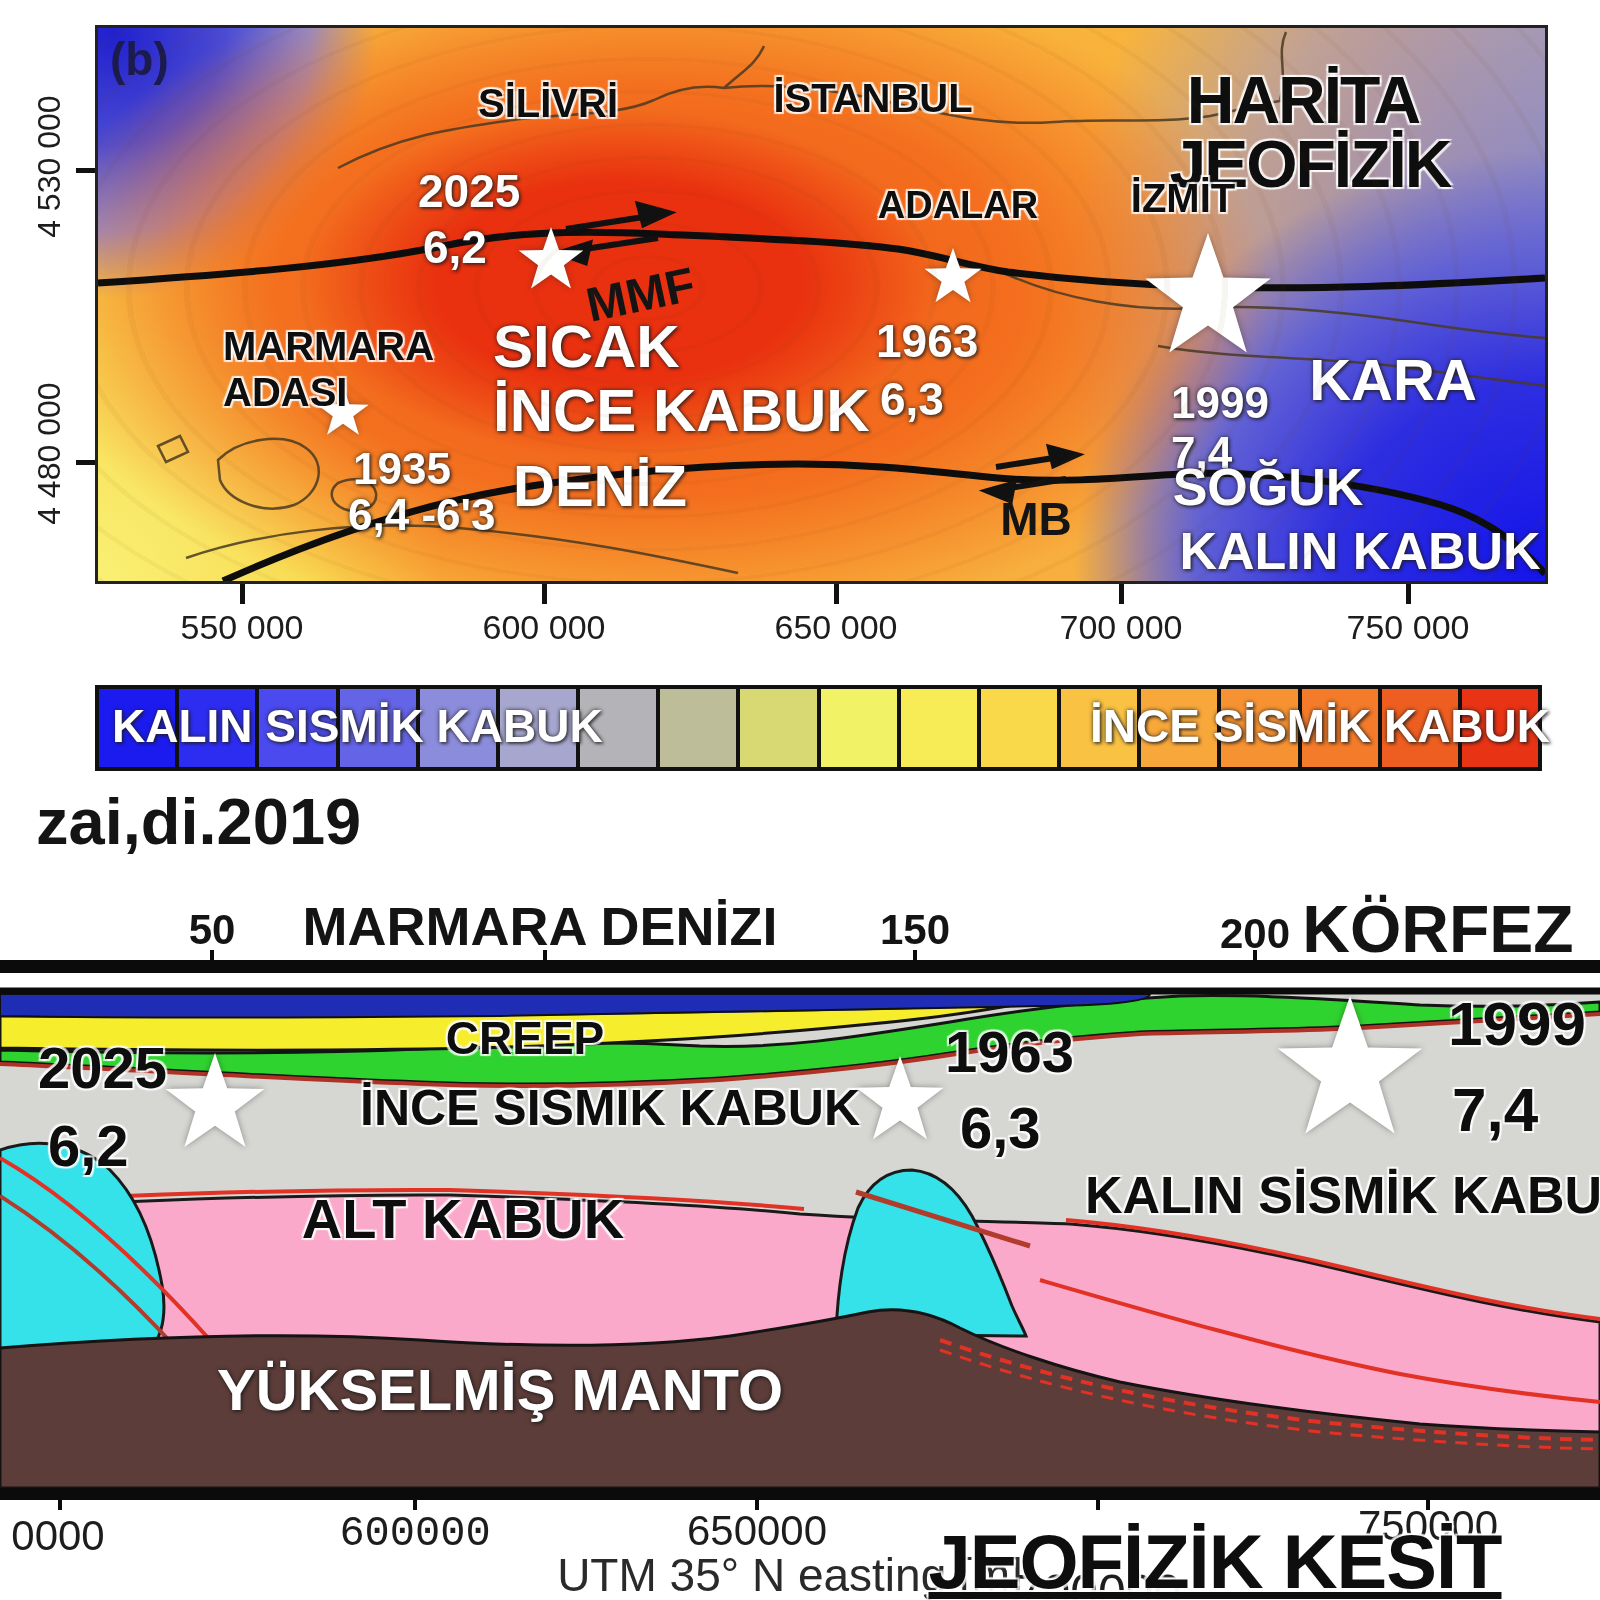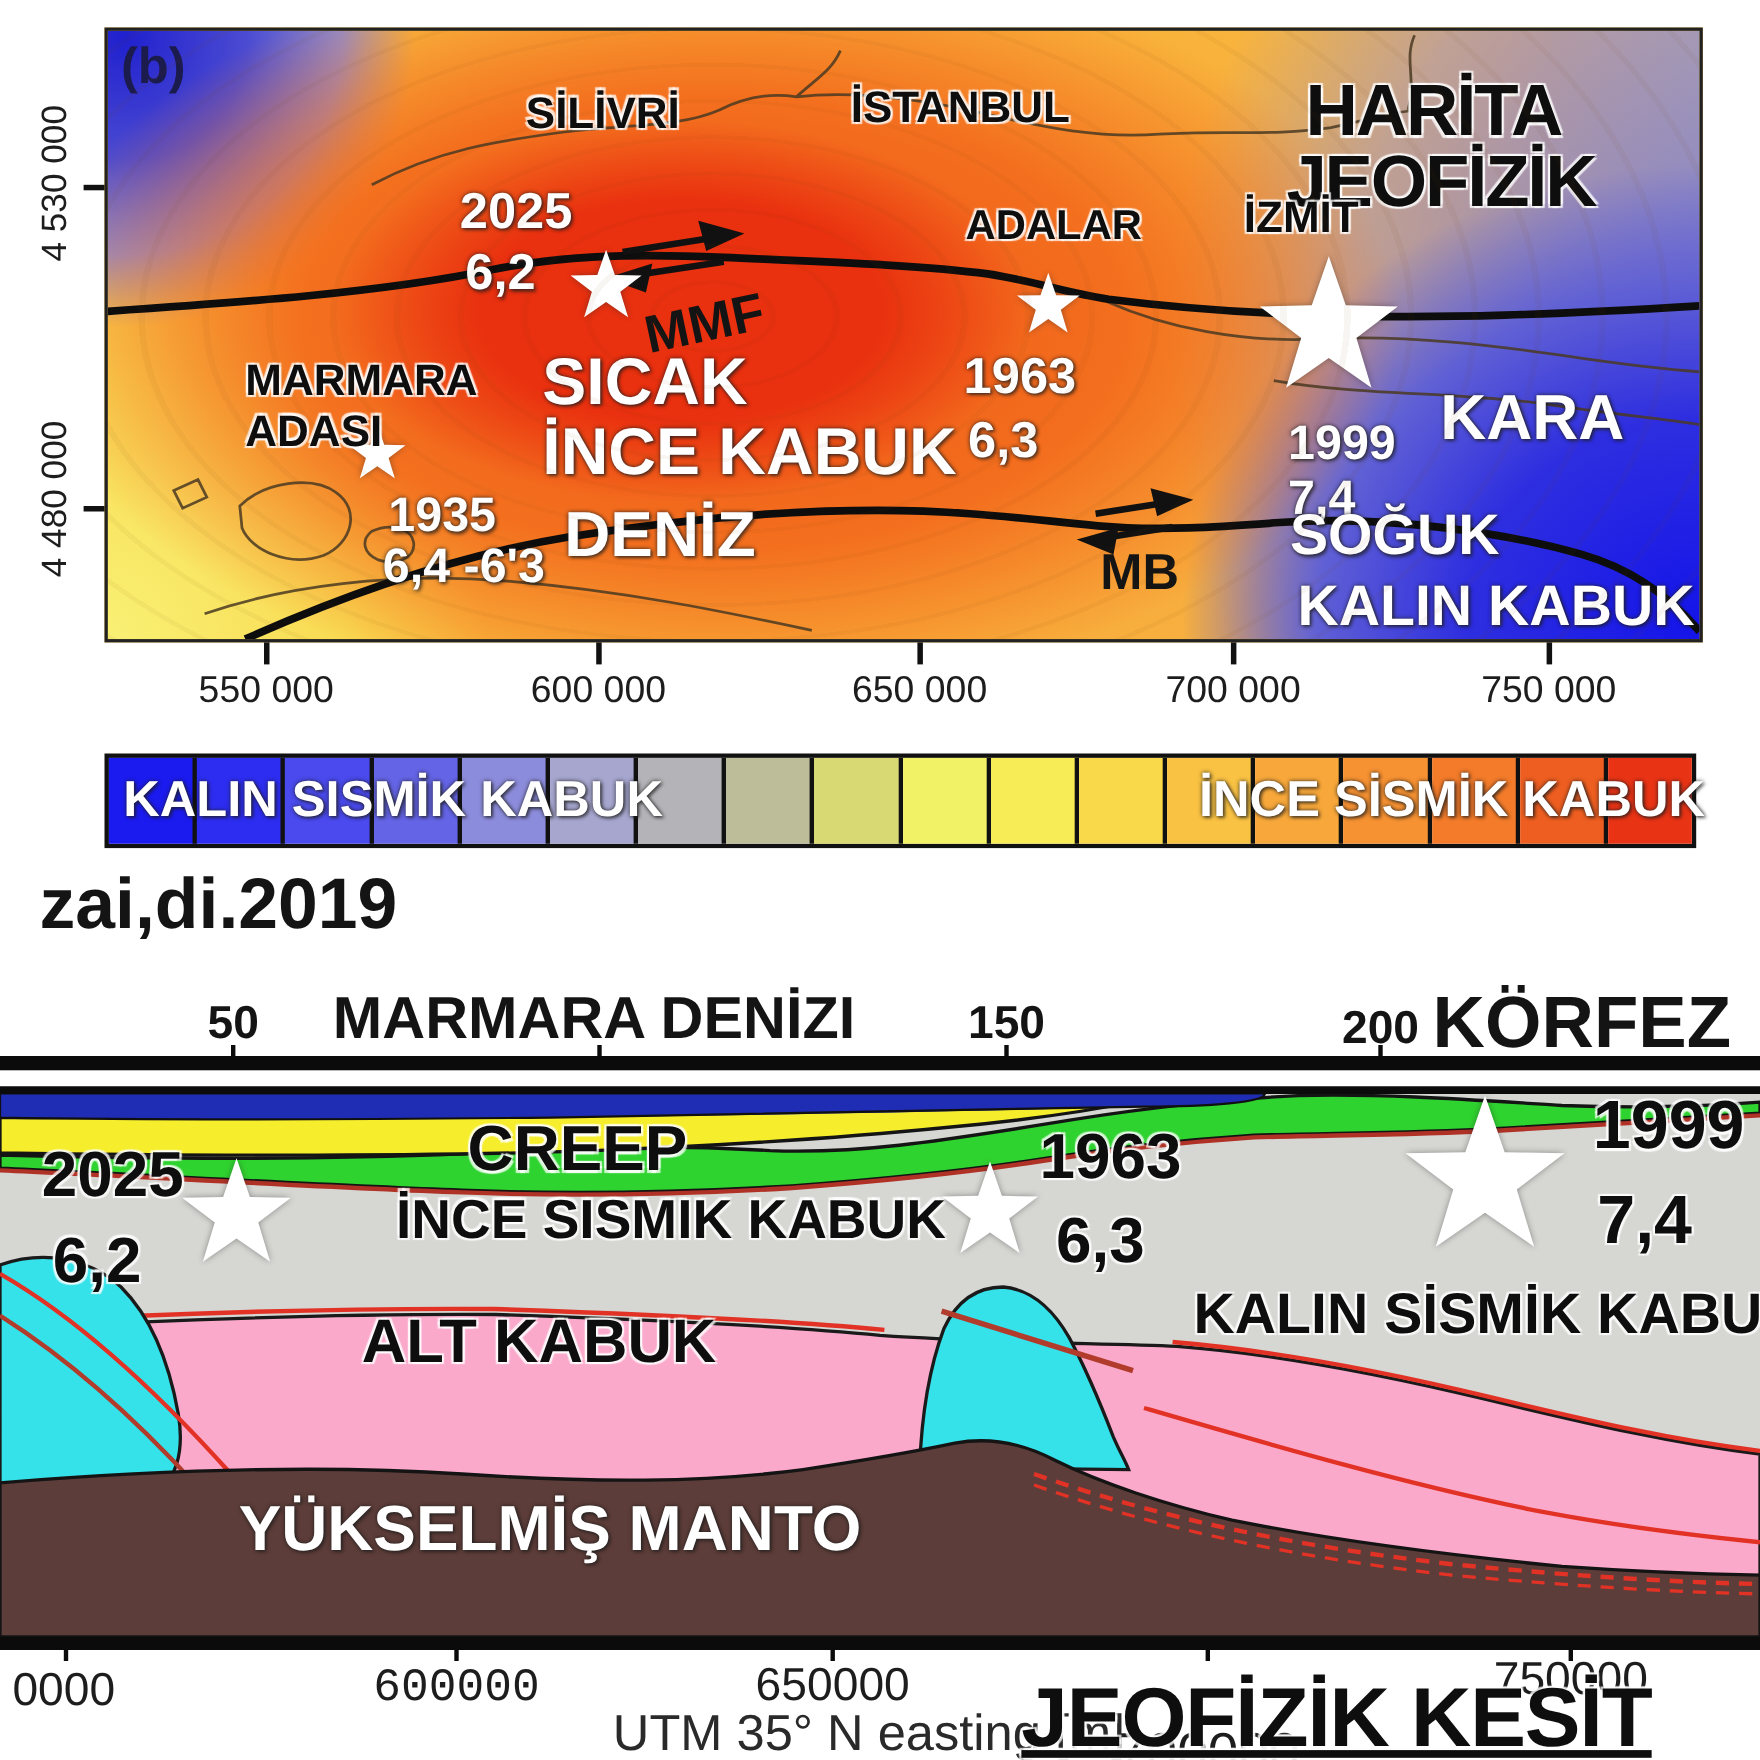--- a/index.html
+++ b/index.html
@@ -188,28 +188,28 @@
     <line x1="1428" y1="550" x2="1428" y2="560"></line>
   </g>
 
   <polygon class="star" points="215.0,103.0 227.2,138.2 264.5,138.9 234.8,161.4 245.6,197.1 215.0,175.8 184.4,197.1 195.2,161.4 165.5,138.9 202.8,138.2"></polygon>
   <polygon class="star" points="900.0,106.0 910.8,137.1 943.7,137.8 917.5,157.7 927.0,189.2 900.0,170.4 873.0,189.2 882.5,157.7 856.3,137.8 889.2,137.1"></polygon>
   <polygon class="star" points="1350.0,46.0 1367.9,97.4 1422.3,98.5 1378.9,131.4 1394.7,183.5 1350.0,152.4 1305.3,183.5 1321.1,131.4 1277.7,98.5 1332.1,97.4"></polygon>
 </svg>
 
 <div class="lbl bk" style="left:38px;top:1038px;font-size:58px;">2025</div>
 <div class="lbl bk" style="left:48px;top:1116px;font-size:58px;">6,2</div>
-<div class="lbl bk cc" style="left:525px;top:1015px;font-size:58px;">CREEP</div>
+<div class="lbl bk cc" style="left:525px;top:1015px;font-size:46px;">CREEP</div>
 <div class="lbl bk cc" style="left:610px;top:1082px;font-size:50px;">İNCE SISMIK KABUK</div>
 <div class="lbl bk" style="left:945px;top:1022px;font-size:58px;">1963</div>
 <div class="lbl bk" style="left:960px;top:1098px;font-size:58px;">6,3</div>
 <div class="lbl bk" style="left:1448px;top:992px;font-size:62px;">1999</div>
 <div class="lbl bk" style="left:1452px;top:1078px;font-size:62px;">7,4</div>
 <div class="lbl bk" style="left:1085px;top:1168px;font-size:52px;">KALIN SİSMİK KABUK</div>
-<div class="lbl bk cc" style="left:490px;top:1190px;font-size:56px;">ALT KABUK</div>
+<div class="lbl bk cc" style="left:463px;top:1190px;font-size:56px;">ALT KABUK</div>
 <div class="lbl wt cc" style="left:500px;top:1360px;font-size:58px;">YÜKSELMİŞ MANTO</div>
 
 <div class="axis cc" style="left:58px;top:1512px;font-size:42px;">0000</div>
 <div class="axis cc" style="left:415px;top:1510px;font-size:42px;font-family:Liberation Mono, monospace;">600000</div>
 <div class="axis cc" style="left:757px;top:1507px;font-size:42px;">650000</div>
 <div class="axis cc" style="left:1098px;top:1564px;font-size:50px;">700000</div>
 <div class="axis cc" style="left:1428px;top:1502px;font-size:42px;">750000</div>
 <div class="axis cc" style="left:790px;top:1548px;font-size:46px;color:#2a2a2a;">UTM 35° N easting [m]</div>
 <div class="lbl bk cc" style="left:1215px;top:1522px;font-size:76px;letter-spacing:-1px;text-decoration:underline;">JEOFİZİK  KESİT</div>
 

